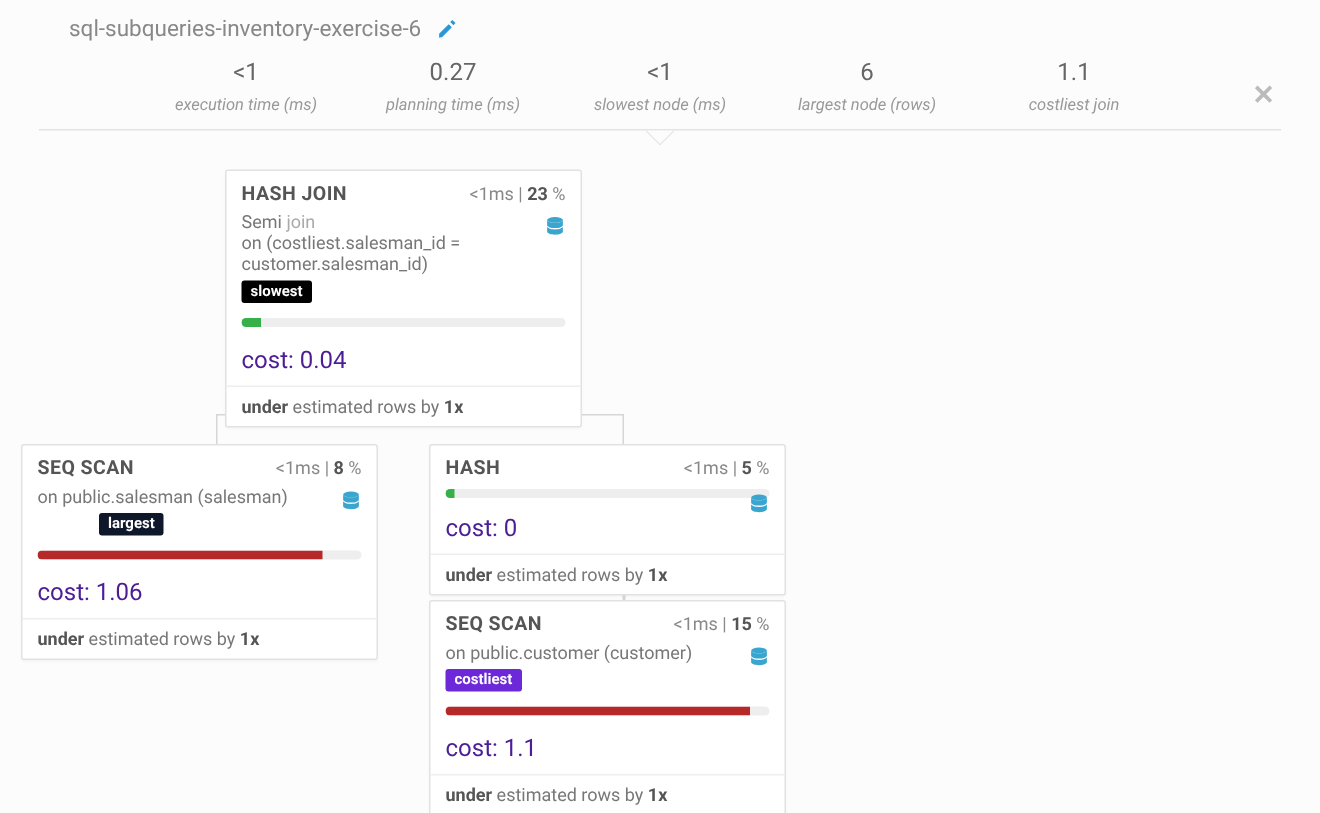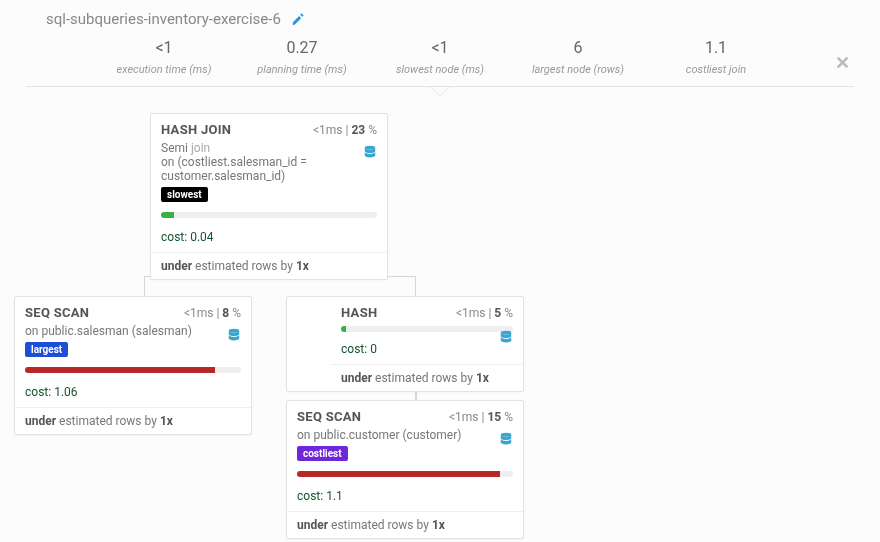--- a/index.html
+++ b/index.html
@@ -137,40 +137,40 @@
   .tag {
     display: inline-block;
     color: #fff;
     font-size: 10px;
     font-weight: 700;
     padding: 2px 6px;
     border-radius: 2px;
     margin: 4px 0 6px;
   }
   .tag.slowest { background: #000000; }
-  .tag.largest { background: #1d4ed8; }
+  .tag.largest { background: #0f172a; margin-left: 41px; }
   .tag.costliest { background: #6d28d9; }
 
   .bar {
     height: 6px;
     background: #eee;
     border-radius: 3px;
     overflow: hidden;
     margin: 4px 0 4px;
   }
   .bar .fill { height:100%; background:#36b14a; }
   .bar .fill.red { background:#b72828; }
 
   .sect {
     border-top: 1px solid #eee;
     padding: 6px 10px;
     color: #777;
   }
   .sect b { color:#555; font-weight:700; }
-  .costline { padding: 2px 10px 8px; color:#14532d; font-size:12px;}
+  .costline { padding: 2px 10px 8px; color:#4c1d95; font-size:16px;}
   svg.db { width:14px; height:14px; vertical-align:middle; }
   svg.pencil { width:14px; height:14px; vertical-align:-2px; }
 </style>
 </head>
 <body>
 
 <div class="title-bar">
   <span>sql-subqueries-inventory-exercise-6</span>
   <span class="edit-icon">
     <svg class="pencil" viewBox="0 0 16 16">
@@ -265,21 +265,21 @@
         </div>
     </div>
     <div class="costline">
       <span>cost:</span> <span>1.06</span>
     </div>
     <div class="sect">
       <b>under</b> <span>estimated rows by</span> <b>1x</b>
     </div>
   </div>
 
-  <div class="node" style="left:286px; top:191px;padding-left:44px;">
+  <div class="node" style="left:286px; top:191px;">
     <div class="hdr">
       <span class="nm">HASH</span>
       <span class="meta">
         <span>&lt;1ms</span> | <b><span>5</span></b> %
       </span>
     </div>
     <div class="body">
       <span class="db-icon">
         <svg class="db" viewBox="0 0 16 16">
             <ellipse cx="8" cy="3" rx="6" ry="2.2" fill="currentColor"></ellipse>

